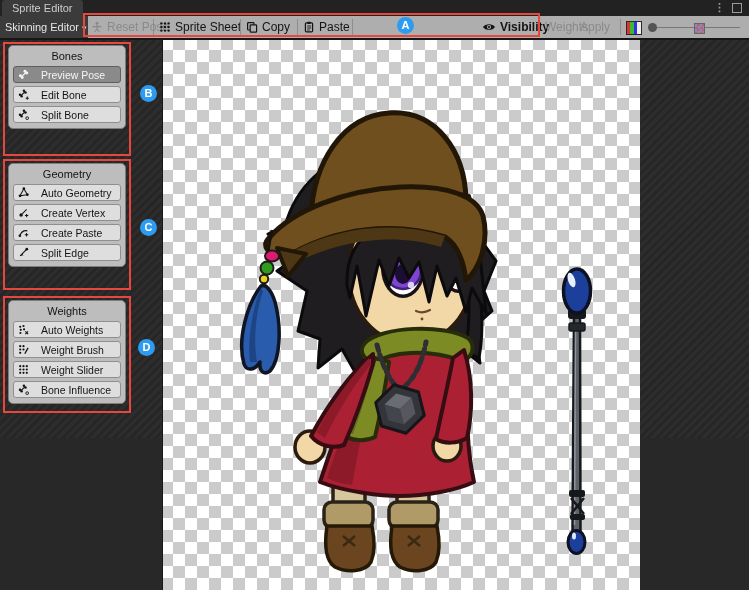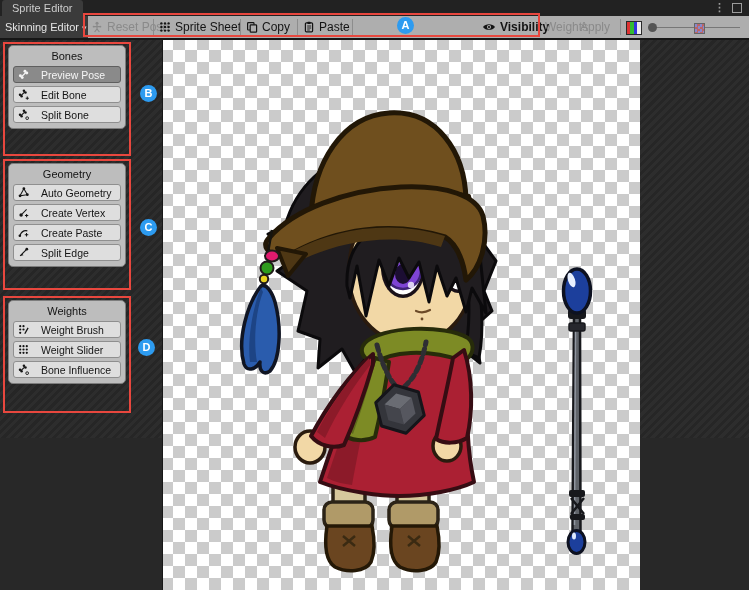--- a/index.html
+++ b/index.html
@@ -354,20 +354,26 @@
             <use href="#sym-split-edge"></use>
           </svg>
         <span>Split Edge</span>
       </button>
     </div>
 
     <div class="panel" style="top:260px">
       <div class="panel-title">Weights</div>
       <button class="pbtn">
         <svg class="bicon">
+            <use href="#sym-scatter"></use>
+          </svg>
+        <span>Auto Weights</span>
+      </button>
+      <button class="pbtn">
+        <svg class="bicon">
             <use href="#sym-brush"></use>
           </svg>
         <span>Weight Brush</span>
       </button>
       <button class="pbtn">
         <svg class="bicon">
             <use href="#sym-dots"></use>
           </svg>
         <span>Weight Slider</span>
       </button>

